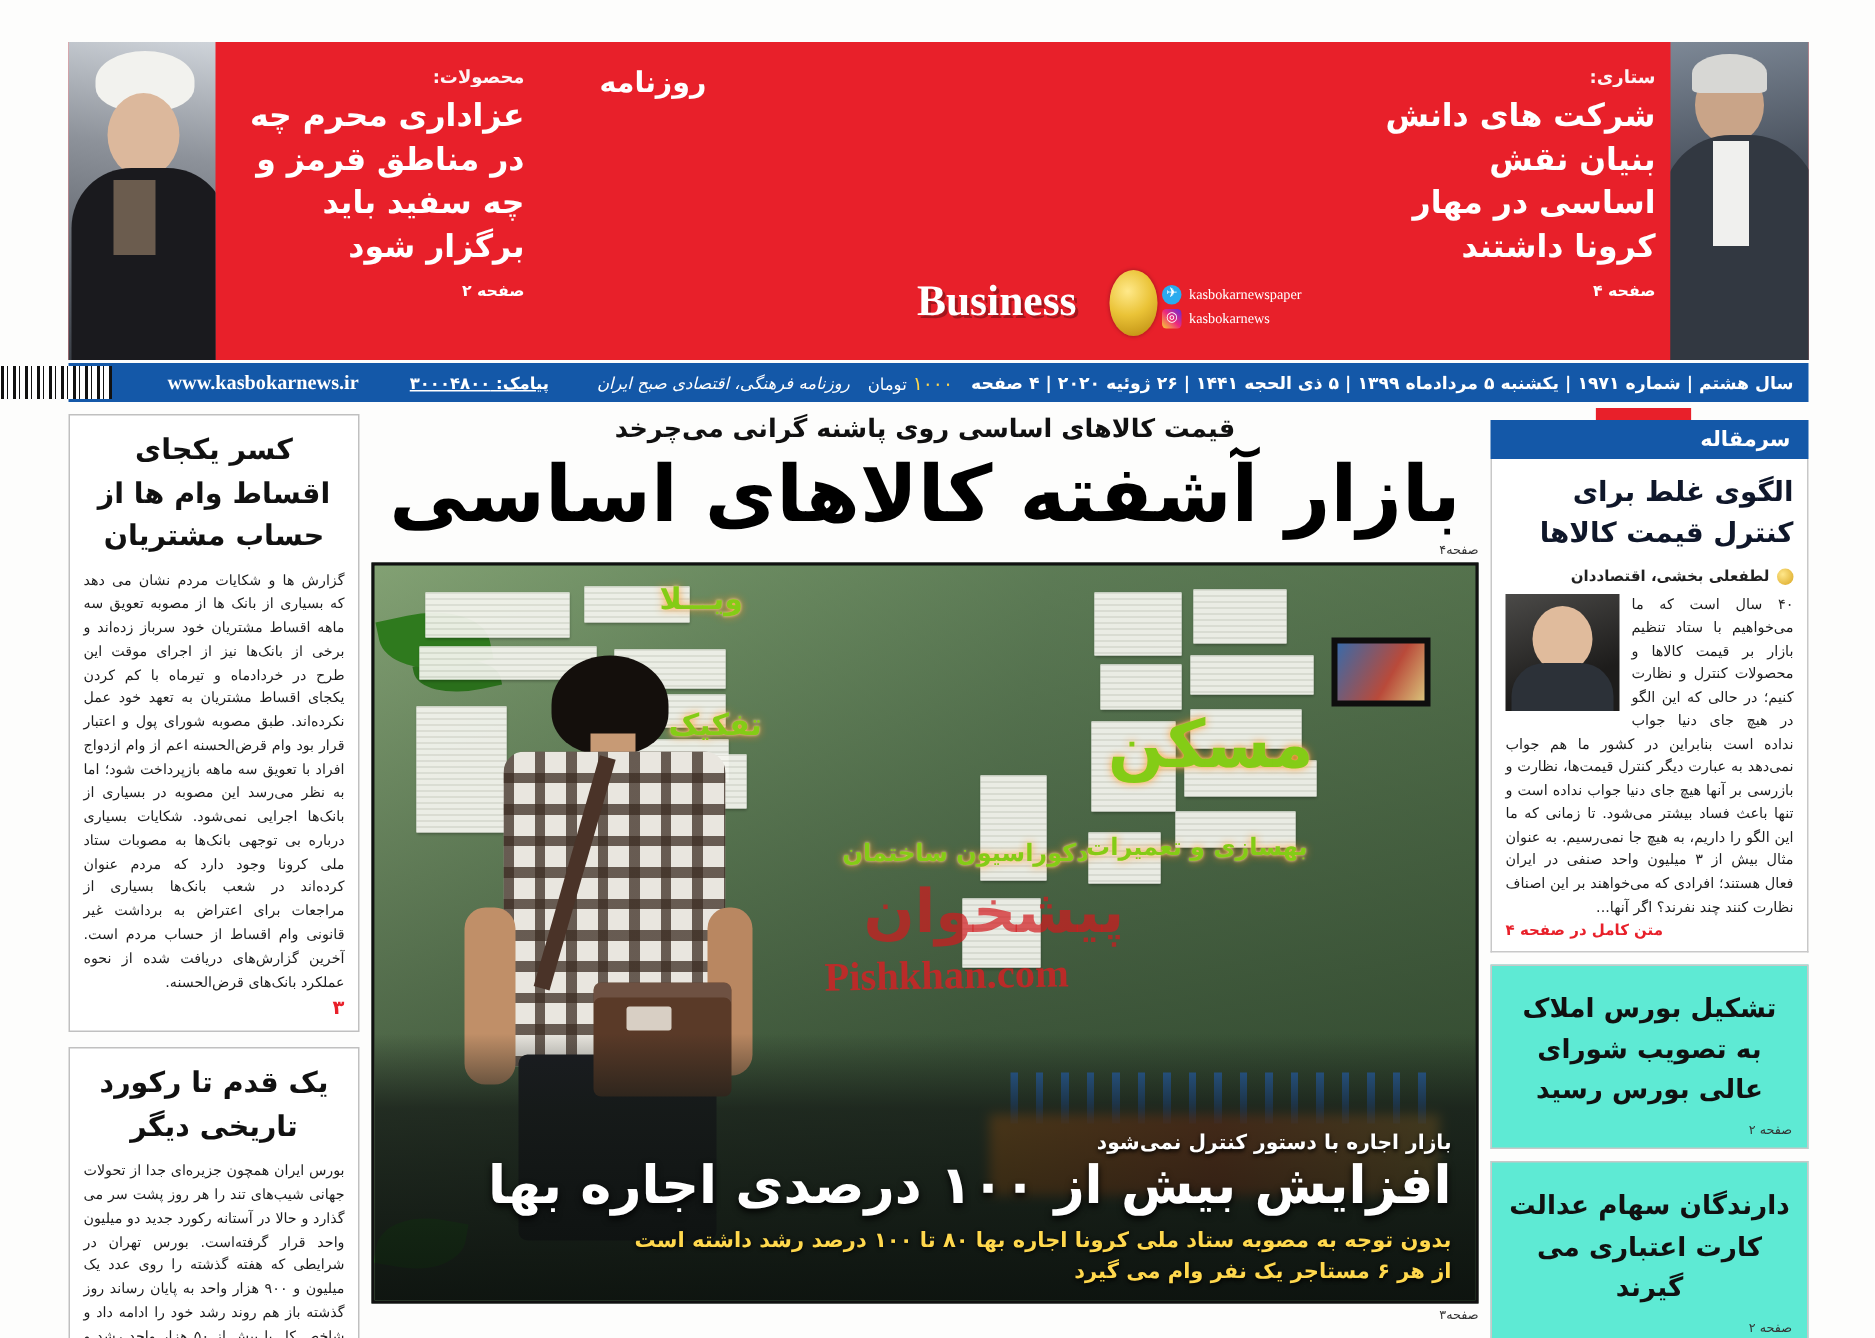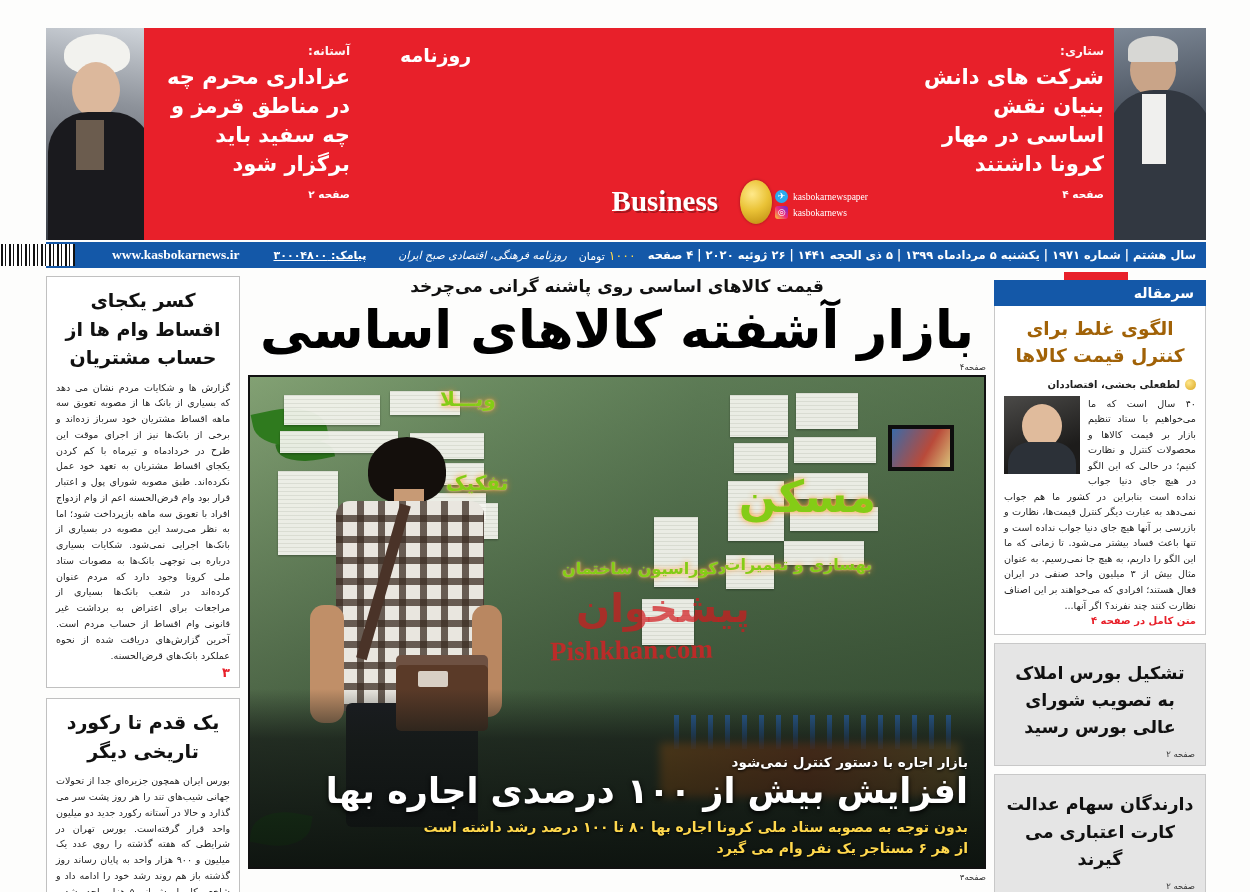--- a/index.html
+++ b/index.html
@@ -185,22 +185,22 @@
     display: flex; align-items: center; justify-content: flex-start;
     padding-right: 12px;
   }
   .edit-bluebar span { color: #fff; font-size: 14px; font-weight: bold; }
   .edit-box {
     border: 1px solid #c8c8c8; border-top: none;
     background: #fff; padding: 10px 9px 8px;
     flex: 0 0 auto;
   }
   .edit-title {
-    font-size: 18.5px; font-weight: bold; text-align: center;
-    line-height: 1.45; color: #a16207; margin-bottom: 9px;
+    font-size: 18.5px; font-weight: bold; 
+    line-height: 1.45; color: #0f172a; margin-bottom: 9px;
   }
   .edit-author {
     display: flex; align-items: center; gap: 5px;
     justify-content: flex-start; margin-bottom: 6px;
   }
   .author-dot {
     width: 11px; height: 11px; border-radius: 50%;
     background: radial-gradient(circle at 35% 35%,#ffe78a,#d9a520);
     flex: 0 0 11px;
   }
@@ -209,24 +209,24 @@
     float: left; width: 76px; height: 78px; margin: 0 8px 4px 0;
     background: linear-gradient(160deg,#4b4a48 0%,#1d1c1b 70%);
     position: relative; overflow: hidden;
   }
   .edit-body {
     font-size: 9.6px; line-height: 1.62; text-align: justify;
     color: #1d1d1d;
   }
   .edit-more {
     color: #e8202a; font-size: 10px; font-weight: bold;
-    text-align: right; margin-top: 2px;
+    text-align: left; margin-top: 2px;
   }
   .side-box {
-    border: 1px solid #c8c8c8; background: #e5e5e5;
+    border: 1px solid #c8c8c8; background: #5eead4;
     padding: 16px 10px 6px;
     flex: 1 1 auto;
     display: flex; flex-direction: column; justify-content: center;
   }
   .side-box-title {
     font-size: 17.5px; font-weight: bold; text-align: center;
     line-height: 1.55; color: #111;
   }
   .pgref { font-size: 8.5px; color: #333; text-align: right; margin-top: 8px; }
 
@@ -427,21 +427,21 @@
           <span class="soc-handle">kasbokarnewspaper</span>
         </div>
         <div class="soc-row">
           <span class="soc-ico ig">◎</span>
           <span class="soc-handle">kasbokarnews</span>
         </div>
       </div>
     </div>
 
     <div class="mast-right-text">
-      <div class="kicker">آستانه:</div>
+      <div class="kicker">محصولات:</div>
       <div class="mast-blurb">عزاداری محرم چه در مناطق قرمز و چه سفید باید برگزار شود</div>
       <div class="mast-pageref">صفحه ۲</div>
     </div>
 
     <div class="mast-photo-right">
       <div class="fig-turban" style="left:18px;top:6px;width:66px;height:40px;"></div>
       <div class="fig-head" style="left:26px;top:34px;width:48px;height:56px;background:#dcb89c;"></div>
       <div class="fig-body" style="left:2px;top:84px;width:104px;height:128px;background:#1a1a1e;border-radius:40px 40px 0 0;"></div>
       <div class="fig-body" style="left:30px;top:92px;width:28px;height:50px;background:#6b5c4e;border-radius:0;"></div>
     </div>

